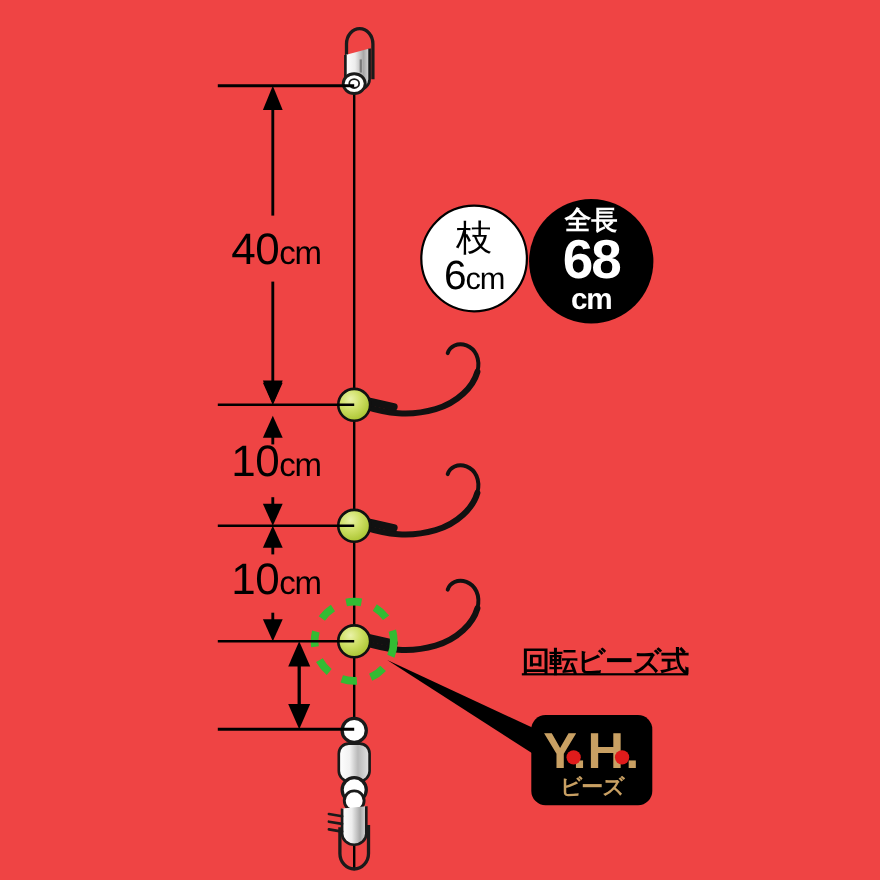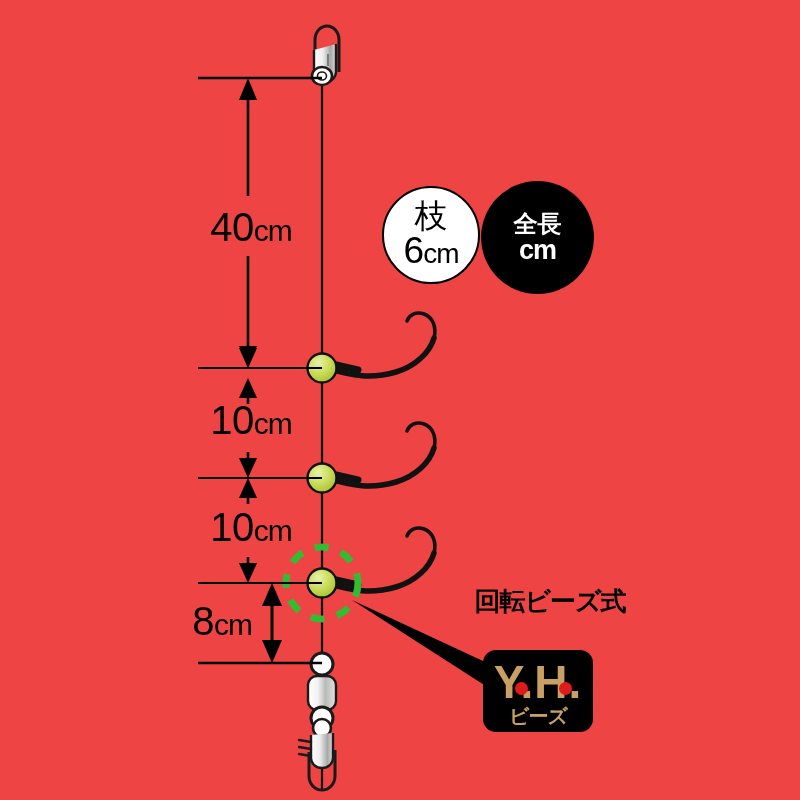--- a/index.html
+++ b/index.html
@@ -278,35 +278,33 @@
   </div>
 
   <div class="dim-label ov" style="left:196px; top:398px; width:110px;">
     <span class="dim-num">10</span><span class="dim-unit">cm</span>
   </div>
 
   <div class="dim-label ov" style="left:196px; top:505px; width:110px;">
     <span class="dim-num">10</span><span class="dim-unit">cm</span>
   </div>
 
-  <div class="dim-label ov" style="left:176px; top:599px; width:92px;">
-    <span class="dim-num">8</span><span class="dim-unit">cm</span>
-  </div>
 
   <div class="badge-circle" style="left:382px; top:186px; width:98px; height:98px;">
     <span class="b-top">枝</span>
     <span class="b-bot"><span>6</span><span class="u">cm</span></span>
   </div>
 
   <div class="badge-dark" style="left:481px; top:181px; width:113px; height:113px;">
     <span class="d-top">全長</span>
+    <span class="d-num">68</span>
     <span class="d-unit">cm</span>
   </div>
 
-  <div class="callout-text ov" style="left:470px; top:588px; width:160px;">
+  <div class="callout-text ov" style="left:470px; top:588px; width:160px;text-decoration:underline;">
     <span class="ln">回転ビーズ式</span>
   </div>
 
   <div class="yh-box" style="left:483px; top:650px; width:110px; height:82px;">
     <span class="yh-main">Y.H.</span>
     <span class="yh-sub">ビーズ</span>
     <span class="yh-dot" style="left:32px; top:32px;"></span>
     <span class="yh-dot" style="left:76px; top:32px;"></span>
   </div>
 

